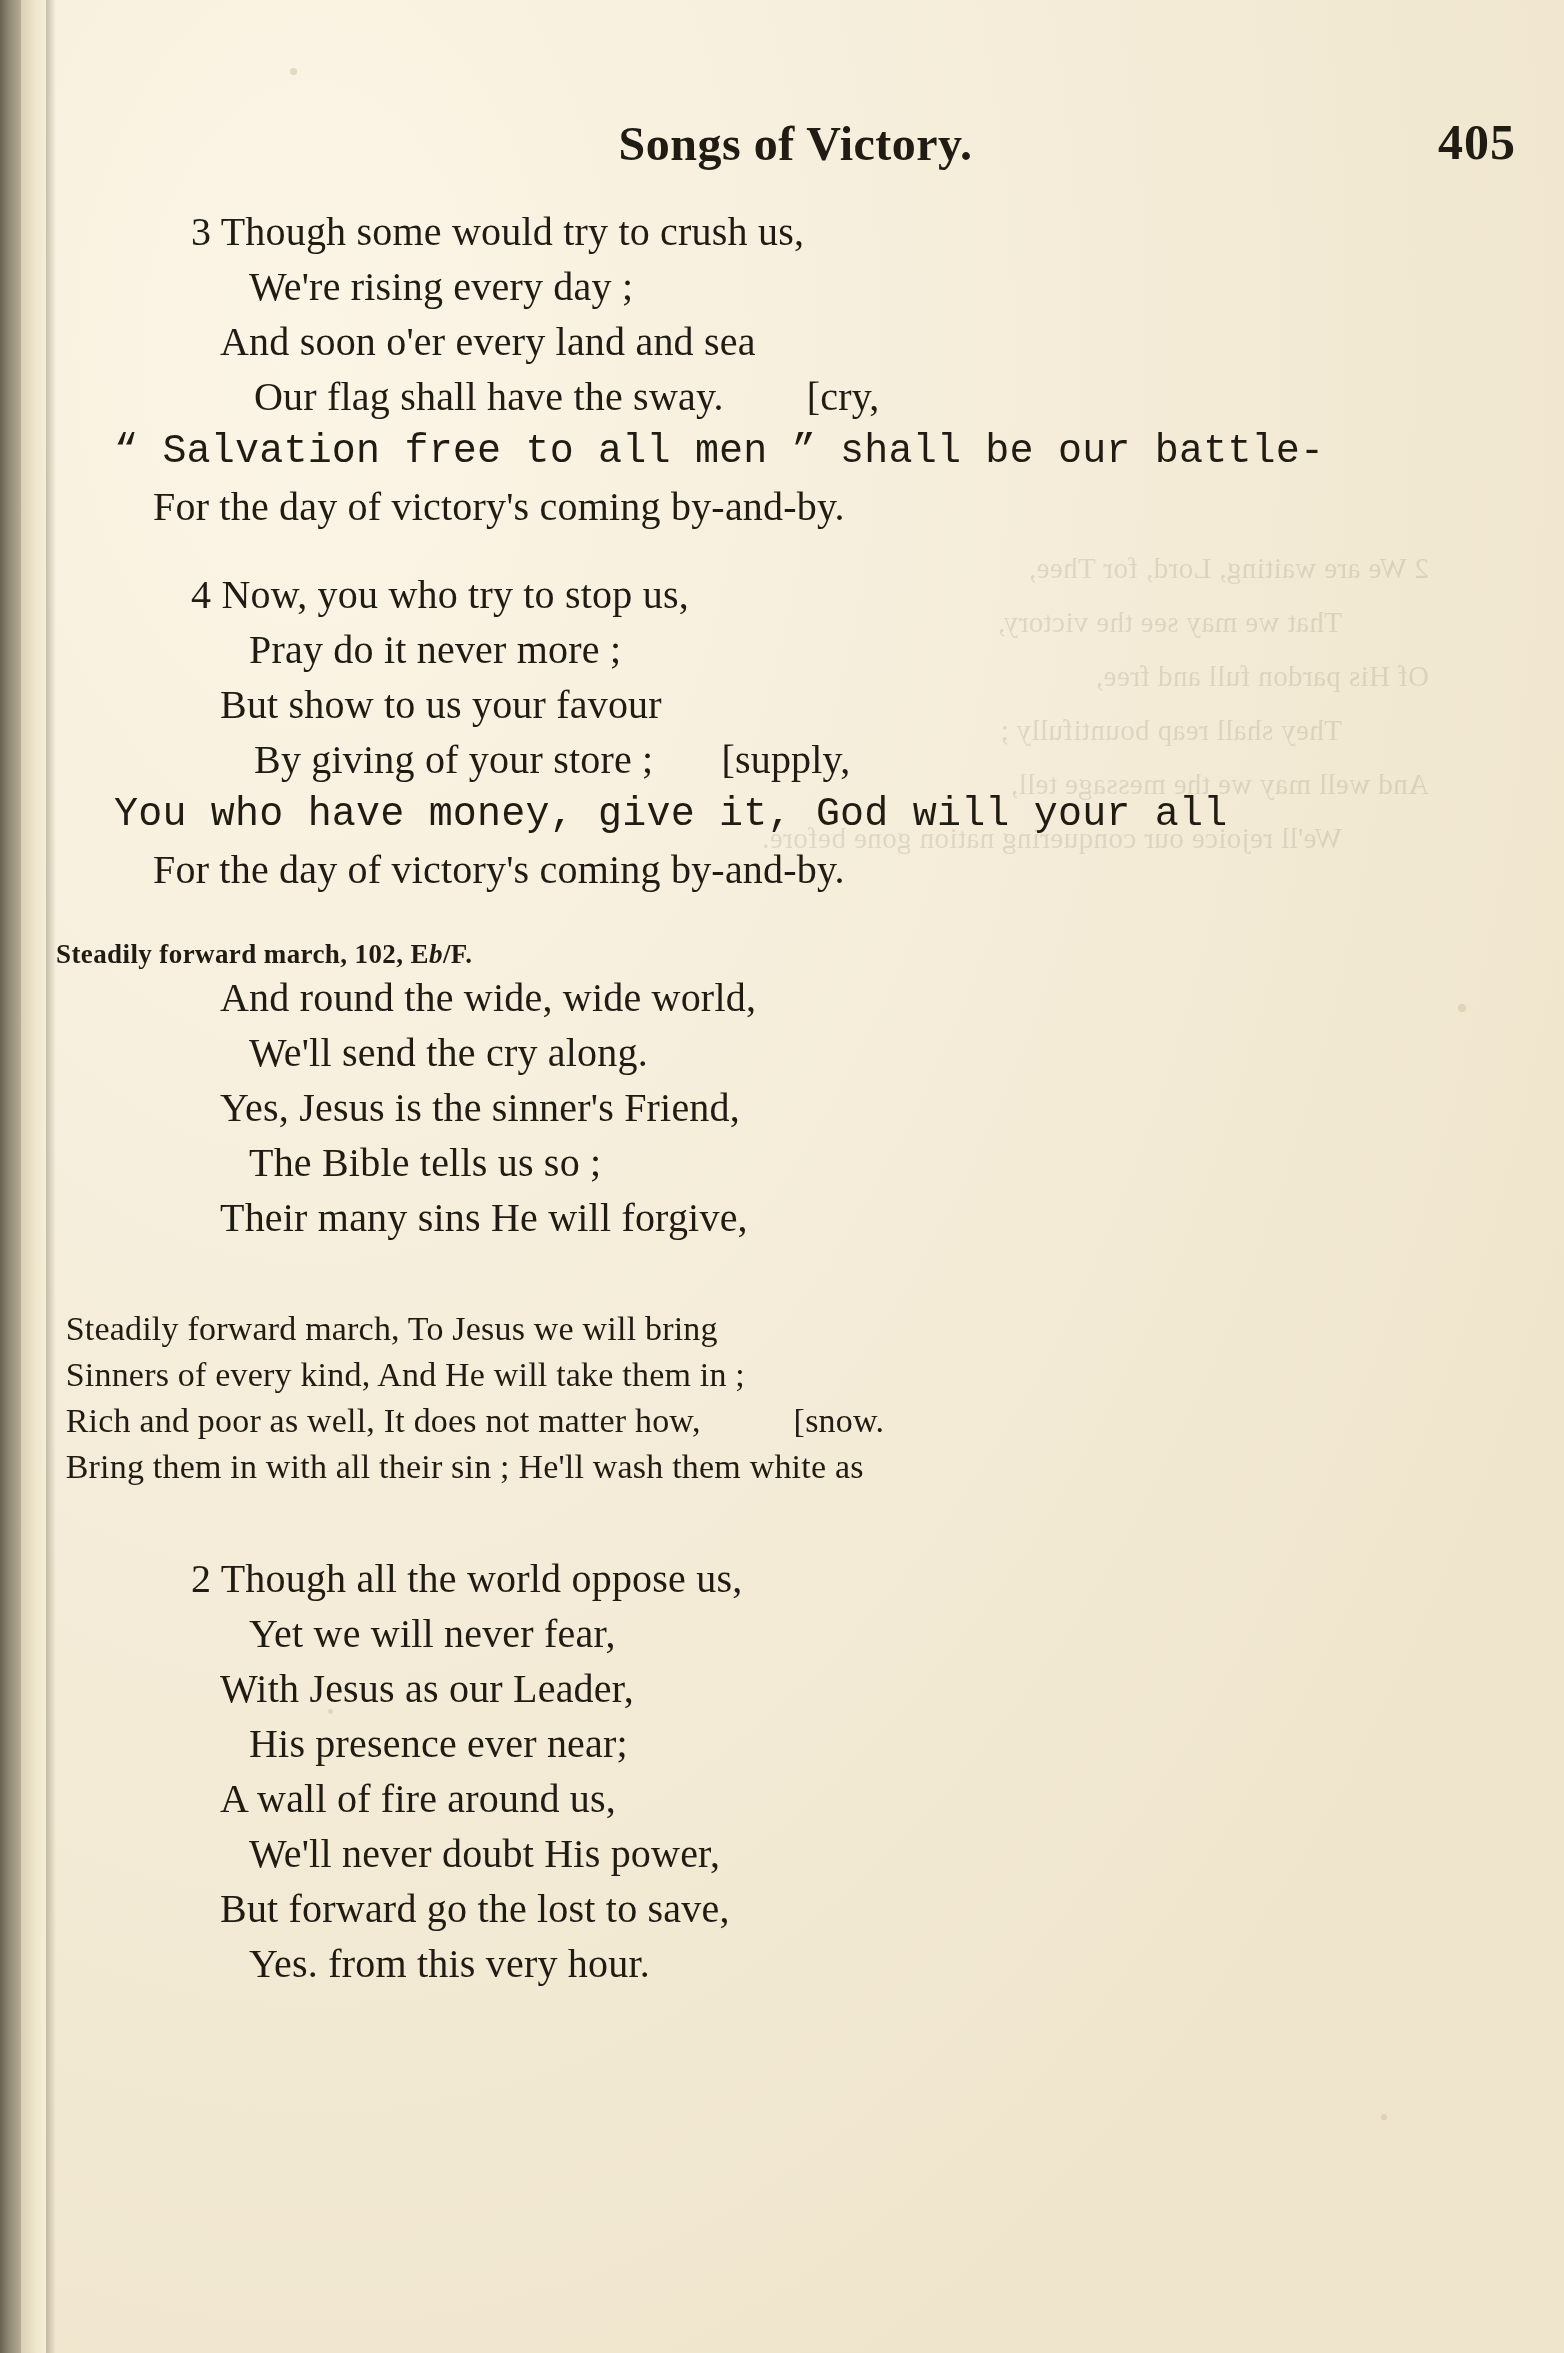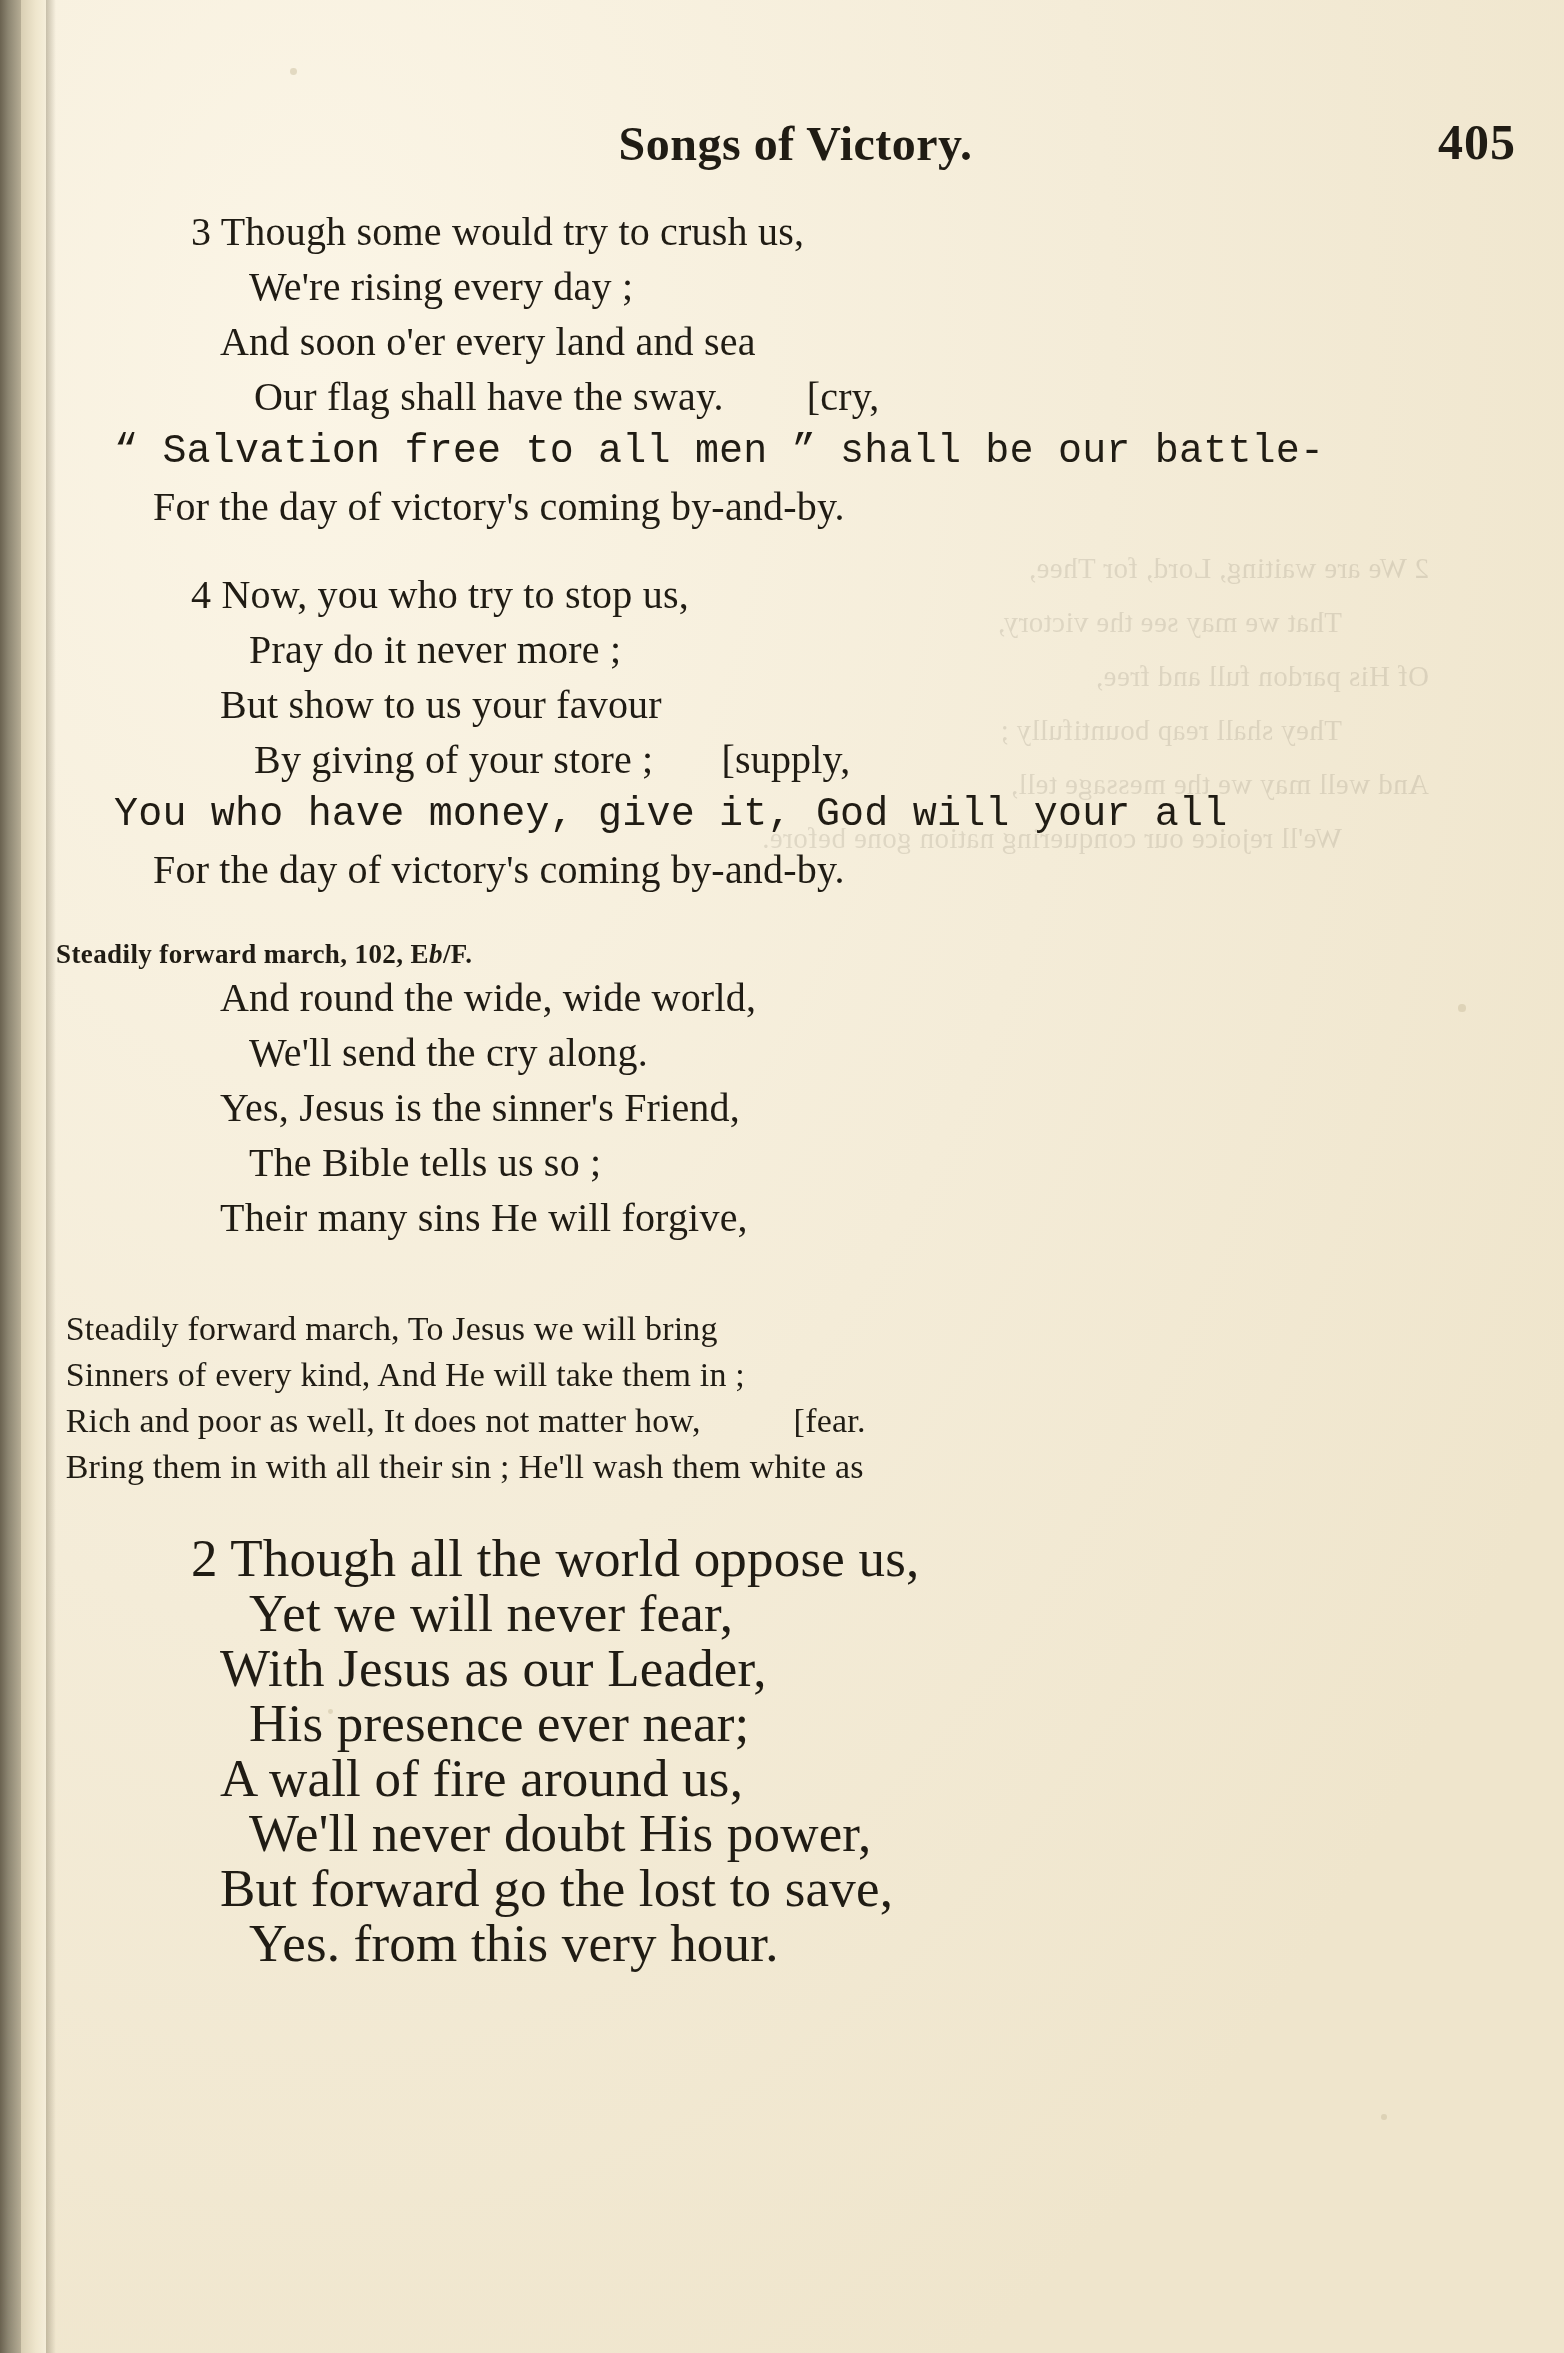--- a/index.html
+++ b/index.html
@@ -177,22 +177,22 @@
     margin-top: 61px;
     font-size: 34px;
     line-height: 46px;
     letter-spacing: 0.2px;
     padding-left: 9.7px;
   }
   .chorus .ln { white-space: nowrap; }
   .chorus .bracket3 { display: inline-block; margin-left: 93px; }
 
   .verse2 {
-    margin-top: 41px;
-    font-size: 53px;
+    margin-top: 61px;
+    font-size: 40px;
     line-height: 55px;
     letter-spacing: 0.2px;
   }
   .verse2 .ln { white-space: nowrap; }
 
   
   .speck {
     position: absolute;
     border-radius: 50%;
     background: #cbbf9f;
@@ -256,21 +256,21 @@
       <div class="ln i2">And round the wide, wide world,</div>
       <div class="ln i1">We'll send the cry along.</div>
       <div class="ln i2">Yes, Jesus is the sinner's Friend,</div>
       <div class="ln i1">The Bible tells us so ;</div>
       <div class="ln i2">Their many sins He will forgive,</div>
     </div>
 
     <div class="chorus">
       <div class="ln">Steadily forward march, To Jesus we will bring</div>
       <div class="ln">Sinners of every kind, And He will take them in ;</div>
-      <div class="ln"><span>Rich and poor as well, It does not matter how,</span><span class="bracket3">[fear.</span></div>
+      <div class="ln"><span>Rich and poor as well, It does not matter how,</span><span class="bracket3">[snow.</span></div>
       <div class="ln">Bring them in with all their sin ; He'll wash them white as</div>
     </div>
 
     <div class="verse2">
       <div class="ln i0">2 Though all the world oppose us,</div>
       <div class="ln i1">Yet we will never fear,</div>
       <div class="ln i2">With Jesus as our Leader,</div>
       <div class="ln i1">His presence ever near;</div>
       <div class="ln i2">A wall of fire around us,</div>
       <div class="ln i1">We'll never doubt His power,</div>

